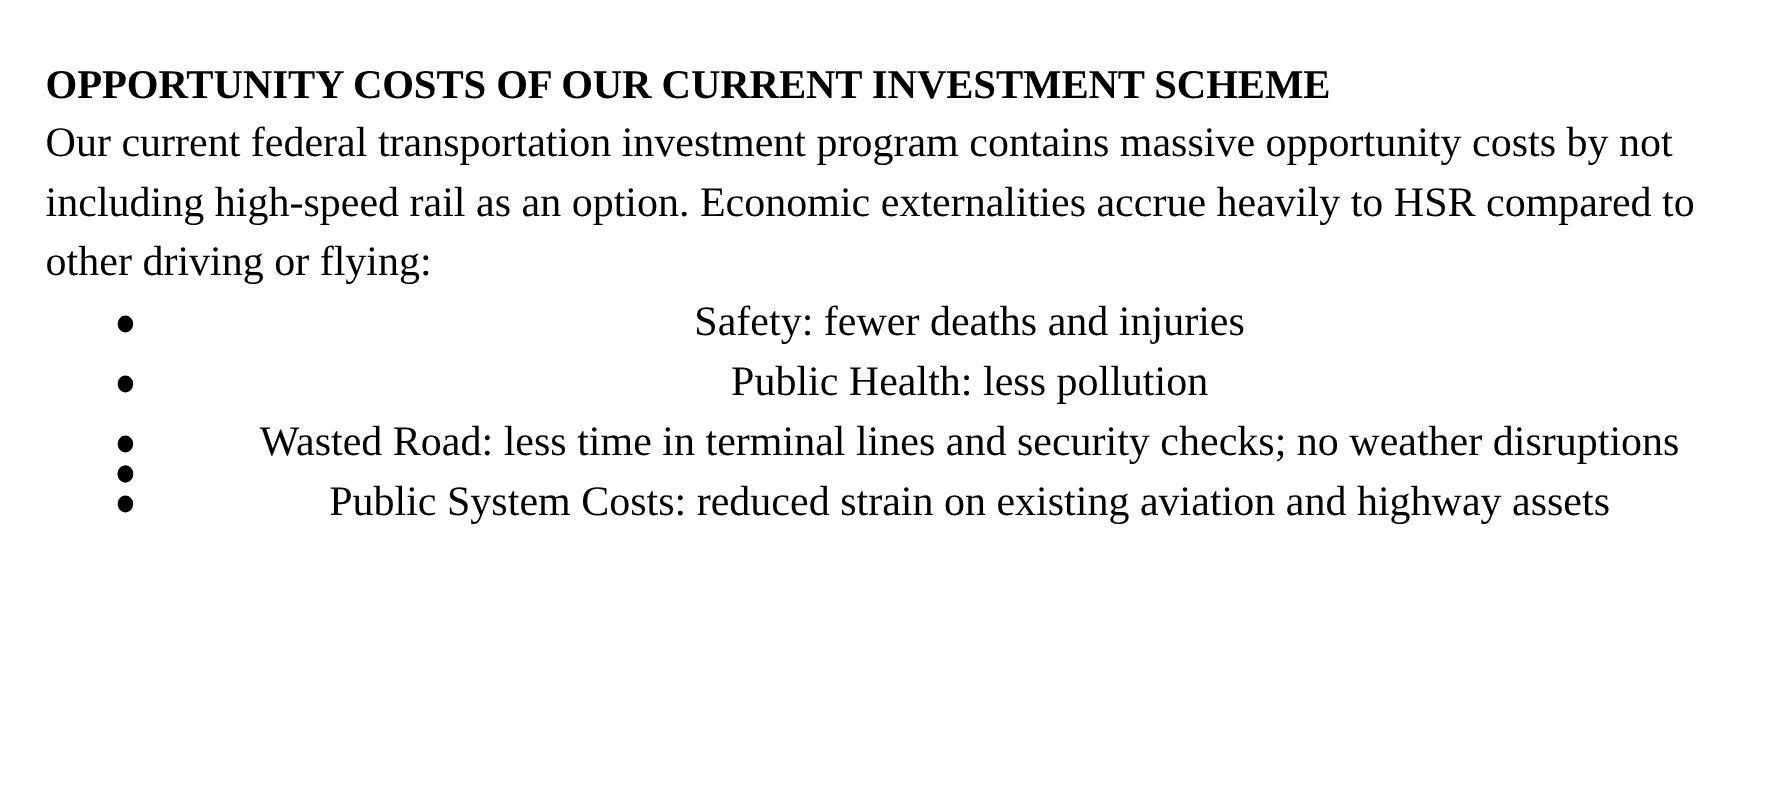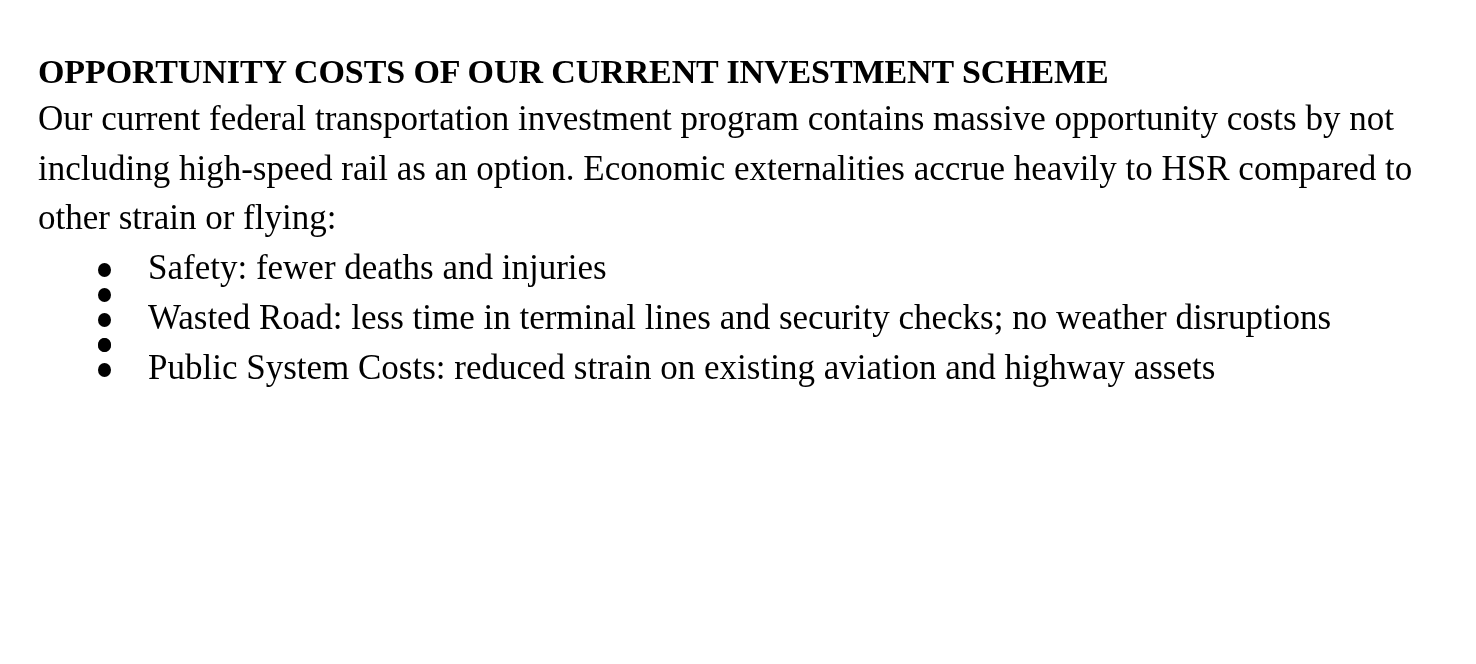--- a/index.html
+++ b/index.html
@@ -32,20 +32,21 @@
     .para {
       font-size: 35px;
       line-height: 49.5px;
       margin: 0;
       width: 1420px;
     }
     .bullets {
       list-style: none;
       margin: 0;
       padding: 0;
+      text-align: center;
     }
     .bullet-item {
       position: relative;
       font-size: 35px;
       line-height: 50.2px;
       padding-left: 110px;
       white-space: nowrap;
     }
     .bullet-dot {
       position: absolute;
@@ -56,28 +57,29 @@
       margin-top: -5px;
       border-radius: 50%;
       background: #000000;
     }
   </style>
 </head>
 <body>
 
 <div class="page">
   <h1 class="heading">OPPORTUNITY COSTS OF OUR CURRENT INVESTMENT SCHEME</h1>
-  <p class="para">Our current federal transportation investment program contains massive opportunity costs by not including high-speed rail as an option. Economic externalities accrue heavily to HSR compared to other strain or flying:</p>
+  <p class="para">Our current federal transportation investment program contains massive opportunity costs by not including high-speed rail as an option. Economic externalities accrue heavily to HSR compared to other driving or flying:</p>
   <ul class="bullets">
     <li class="bullet-item">
       <span class="bullet-dot"></span>
       <span>Safety: fewer deaths and injuries</span>
     </li>
     <li class="bullet-item">
       <span class="bullet-dot"></span>
+      <span>Public Health: less pollution</span>
     </li>
     <li class="bullet-item">
       <span class="bullet-dot"></span>
       <span>Wasted Road: less time in terminal lines and security checks; no weather disruptions</span>
     </li>
     <li class="bullet-item">
       <span class="bullet-dot"></span>
     </li>
     <li class="bullet-item">
       <span class="bullet-dot"></span>

